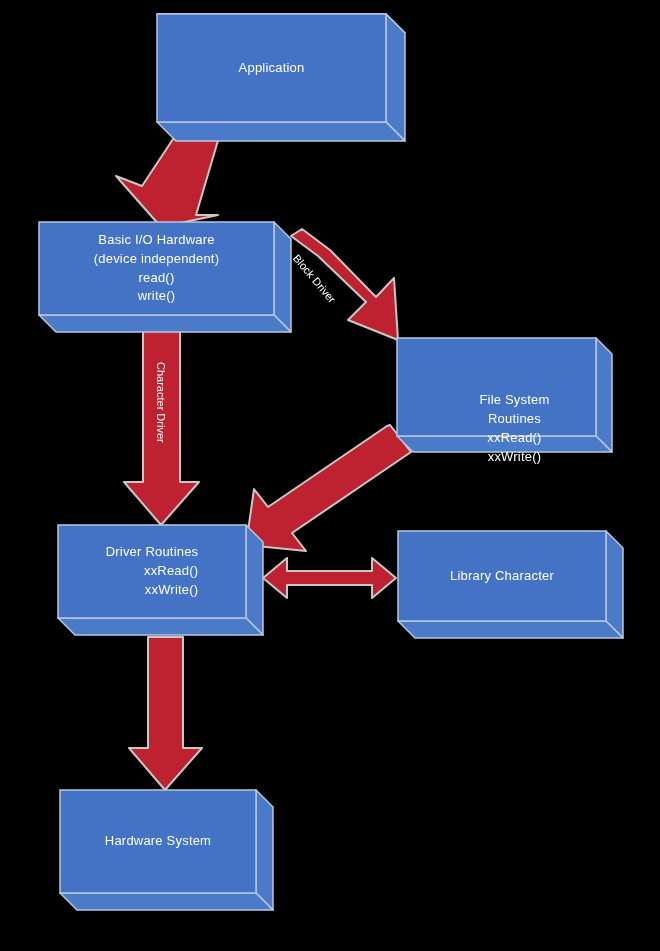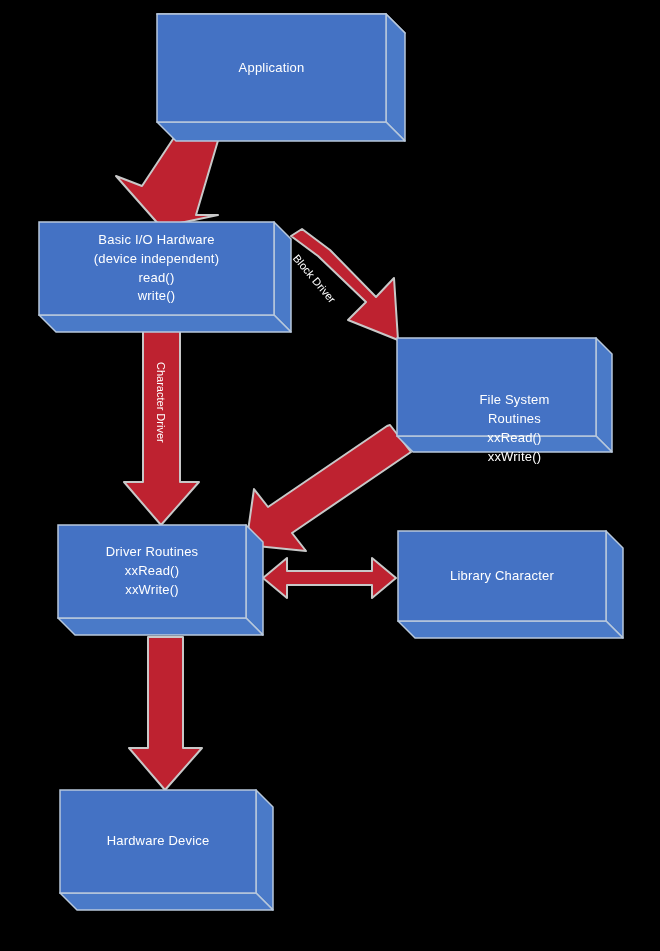--- a/index.html
+++ b/index.html
@@ -138,25 +138,25 @@
   <div class="box-label" style="left:39px; top:222px; width:235px; height:93px;">Basic I/O Hardware
 (device independent)
 read()
 write()</div>
 
   <div class="box-label" style="left:415px; top:338px; width:199px; height:94px;margin-top:44px;">File System
 Routines
 xxRead()
 xxWrite()</div>
 
-  <div class="box-label" style="left:58px; top:525px; width:188px; height:93px;">Driver Routines
+  <div class="box-label" style="left:58px; top:525px; width:188px; height:93px;text-align:right;">Driver Routines
 xxRead()
 xxWrite()</div>
 
   <div class="box-label" style="left:398px; top:531px; width:208px; height:90px;">Library Character</div>
 
-  <div class="box-label" style="left:60px; top:790px; width:196px; height:103px;">Hardware Device</div>
+  <div class="box-label" style="left:60px; top:790px; width:196px; height:103px;">Hardware System</div>
 
   <div class="arrow-label" id="lbl-block-driver">Block Driver</div>
 
   <div class="arrow-label" id="lbl-character-driver">Character Driver</div>
 
 </div>
 
 </body></html>

